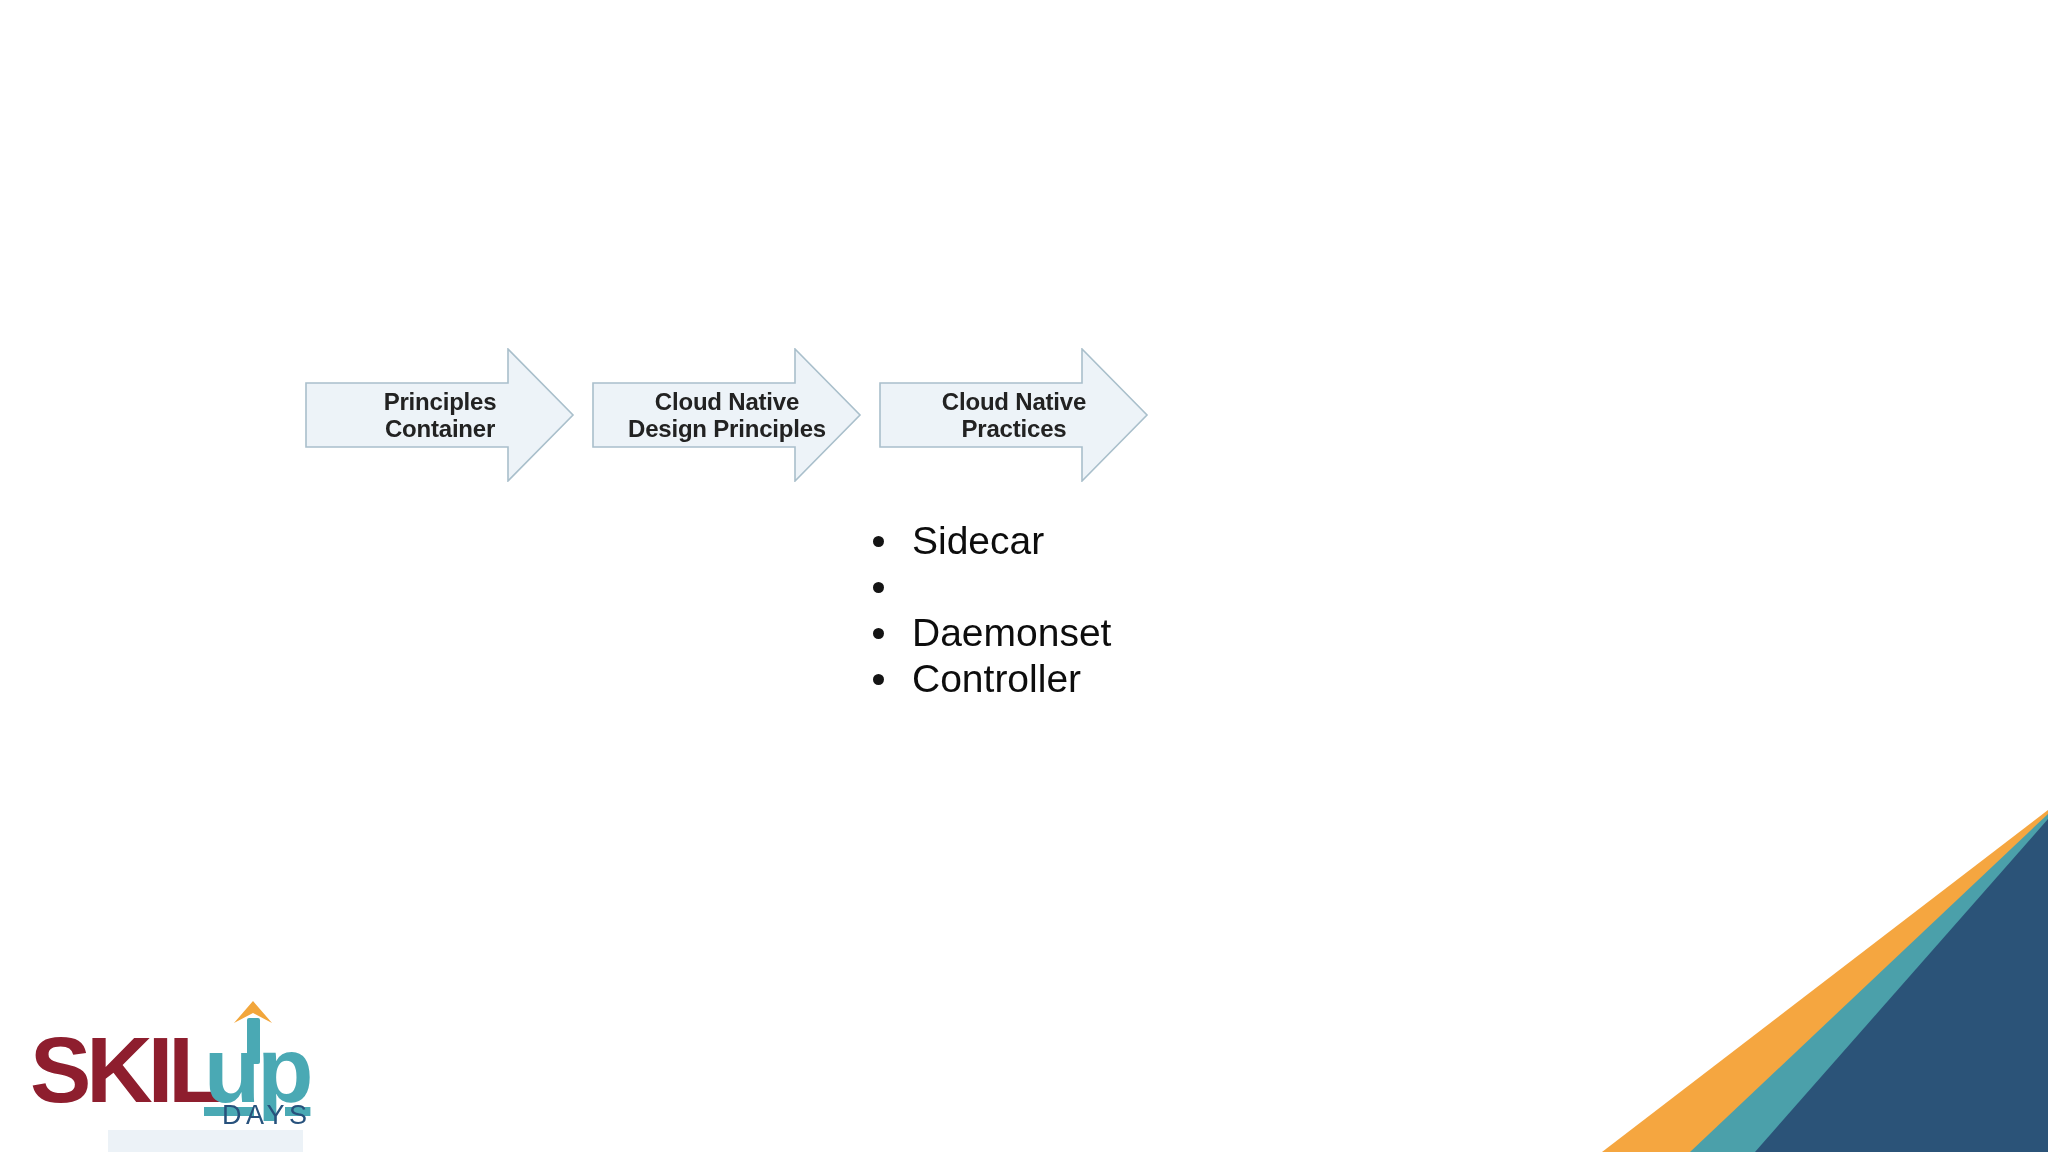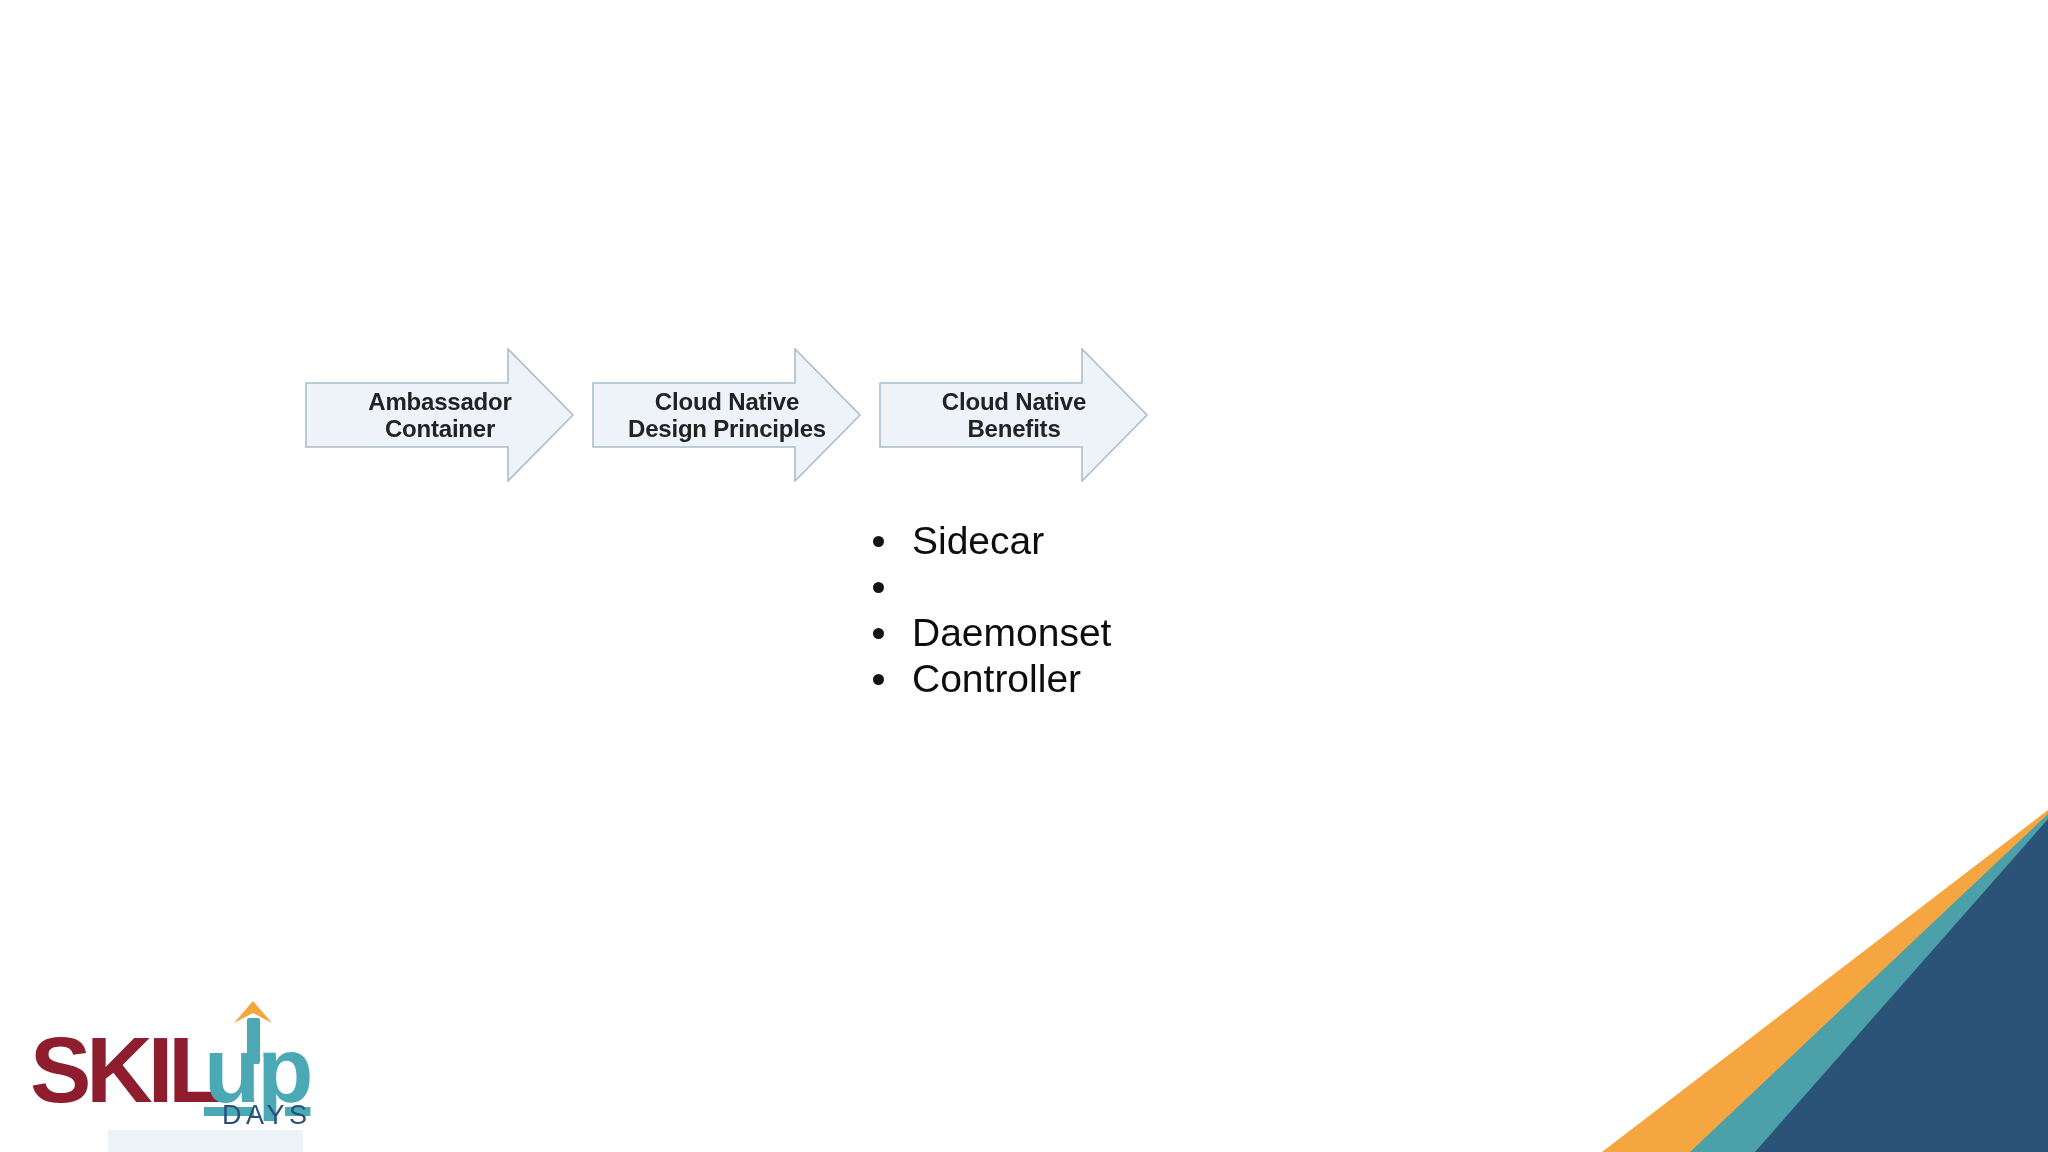--- a/index.html
+++ b/index.html
@@ -148,21 +148,21 @@
 </head>
 <body>
 
 <div class="flow">
 
   <div class="arrow">
     <svg viewBox="0 0 270 134" aria-hidden="true">
       <polygon points="1,35 203,35 203,1 268,67 203,133 203,99 1,99"></polygon>
     </svg>
     <div class="label">
-      <span>Ambassador</span>
+      <span>Principles</span>
       <span>Container</span>
     </div>
   </div>
 
   <div class="arrow">
     <svg viewBox="0 0 270 134" aria-hidden="true">
       <polygon points="1,35 203,35 203,1 268,67 203,133 203,99 1,99"></polygon>
     </svg>
     <div class="label">
       <span>Cloud Native</span>
@@ -171,21 +171,21 @@
   </div>
 
 
 
   <div class="arrow">
     <svg viewBox="0 0 270 134" aria-hidden="true">
       <polygon points="1,35 203,35 203,1 268,67 203,133 203,99 1,99"></polygon>
     </svg>
     <div class="label">
       <span>Cloud Native</span>
-      <span>Benefits</span>
+      <span>Practices</span>
     </div>
   </div>
 
 </div>
 
 <div class="bullets">
   <div class="bullet-row">
     <span class="bullet-dot"></span>
     <span class="bullet-text">Sidecar</span>
   </div>

